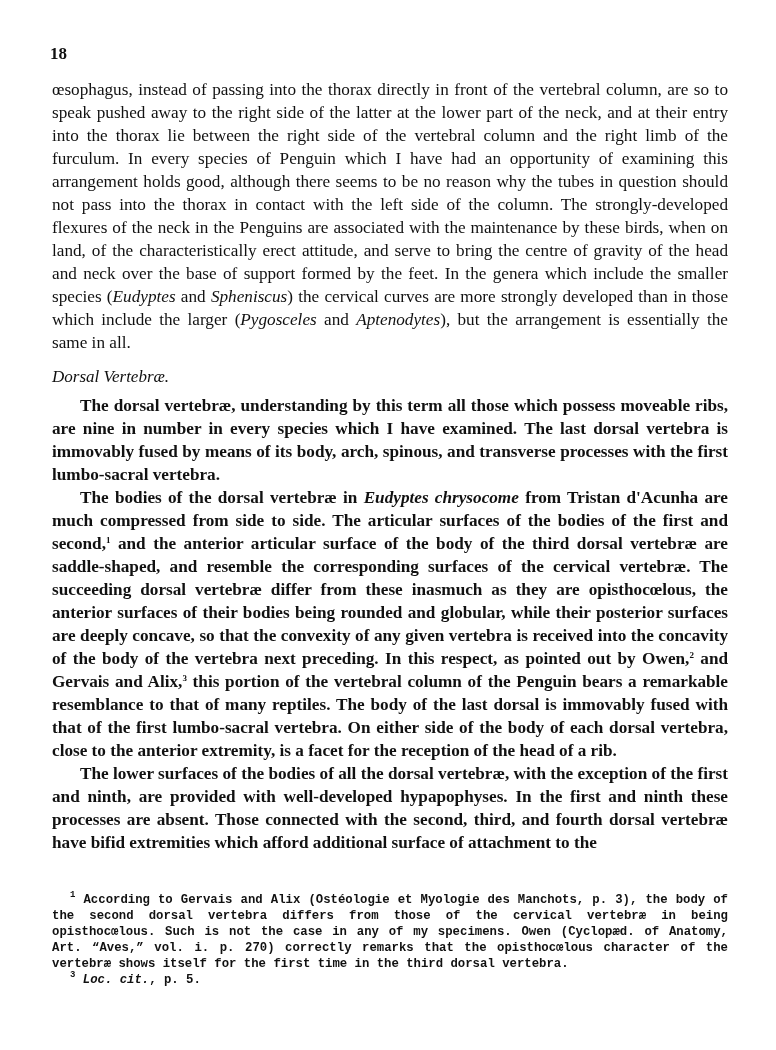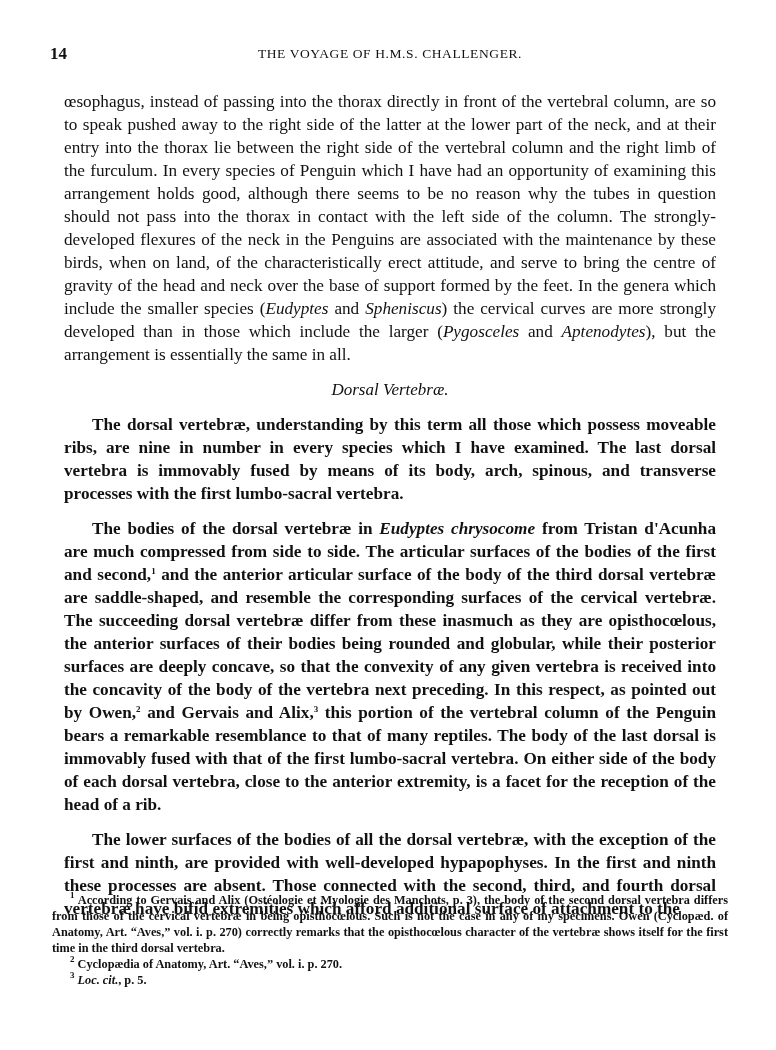--- a/index.html
+++ b/index.html
@@ -2,48 +2,46 @@
 <html><head>
 <meta charset="utf-8">
 <style>
   html, body { margin: 0; padding: 0; background: #ffffff; }
   body { width: 776px; height: 1050px; position: relative; overflow: hidden; color: #111; }
   .page { position: absolute; left: 52px; top: 0; width: 676px; font-family: "Liberation Serif", "DejaVu Serif", serif; }
   .header { position: absolute; top: 44px; left: 0; width: 676px; height: 20px; font-size: 14.5px; }
   .pageno { position: absolute; left: -2px; top: 0; font-weight: bold; font-size: 17px; }
   .running-title { position: absolute; left: 0; right: 0; text-align: center; top: 2px; letter-spacing: 0.6px; font-size: 13.5px; }
   .body { position: absolute; top: 78px; left: 0; width: 676px; font-size: 17.2px; line-height: 23px; text-align: justify; }
-  .body p { margin: 12px; }
+  .body p { margin: 0; }
   .indent { text-indent: 28px; font-weight: bold; }
-  .section-title { text-align: center; font-style: italic; margin: 11px 0 6px 0 !important; font-size: 17px; }
+  .section-title { text-align: left; font-style: italic; margin: 11px 0 6px 0 !important; font-size: 17px; }
   sup { font-size: 9px; line-height: 0; vertical-align: 6px; }
   i { font-style: italic; }
   .footnotes { position: absolute; top: 892px; left: 0; width: 676px; font-size: 12.3px; line-height: 16px; text-align: justify; font-weight: bold; }
   .footnotes p { margin: 0; }
-  .fn { text-indent: 18px; }
+  .fn { text-indent: 18px; font-family: Liberation Mono, monospace; }
 </style>
 </head>
 <body>
 
 <div class="page">
   <div class="header">
-    <span class="pageno">14</span>
-    <div class="running-title">THE VOYAGE OF H.M.S. CHALLENGER.</div>
+    <span class="pageno">18</span>
   </div>
 
   <div class="body">
     <p><span>œsophagus, instead of passing into the thorax directly in front of the vertebral column, are so to speak pushed away to the right side of the latter at the lower part of the neck, and at their entry into the thorax lie between the right side of the vertebral column and the right limb of the furculum. In every species of Penguin which I have had an opportunity of examining this arrangement holds good, although there seems to be no reason why the tubes in question should not pass into the thorax in contact with the left side of the column. The strongly-developed flexures of the neck in the Penguins are associated with the maintenance by these birds, when on land, of the characteristically erect attitude, and serve to bring the centre of gravity of the head and neck over the base of support formed by the feet. In the genera which include the smaller species (</span><i>Eudyptes</i><span> and </span><i>Spheniscus</i><span>) the cervical curves are more strongly developed than in those which include the larger (</span><i>Pygosceles</i><span> and </span><i>Aptenodytes</i><span>), but the arrangement is essentially the same in all.</span></p>
 
     <p class="section-title">Dorsal Vertebræ.</p>
 
     <p class="indent">The dorsal vertebræ, understanding by this term all those which possess moveable ribs, are nine in number in every species which I have examined. The last dorsal vertebra is immovably fused by means of its body, arch, spinous, and transverse processes with the first lumbo-sacral vertebra.</p>
 
     <p class="indent"><span>The bodies of the dorsal vertebræ in </span><i>Eudyptes chrysocome</i><span> from Tristan d'Acunha are much compressed from side to side. The articular surfaces of the bodies of the first and second,</span><sup>1</sup><span> and the anterior articular surface of the body of the third dorsal vertebræ are saddle-shaped, and resemble the corresponding surfaces of the cervical vertebræ. The succeeding dorsal vertebræ differ from these inasmuch as they are opisthocœlous, the anterior surfaces of their bodies being rounded and globular, while their posterior surfaces are deeply concave, so that the convexity of any given vertebra is received into the concavity of the body of the vertebra next preceding. In this respect, as pointed out by Owen,</span><sup>2</sup><span> and Gervais and Alix,</span><sup>3</sup><span> this portion of the vertebral column of the Penguin bears a remarkable resemblance to that of many reptiles. The body of the last dorsal is immovably fused with that of the first lumbo-sacral vertebra. On either side of the body of each dorsal vertebra, close to the anterior extremity, is a facet for the reception of the head of a rib.</span></p>
 
     <p class="indent">The lower surfaces of the bodies of all the dorsal vertebræ, with the exception of the first and ninth, are provided with well-developed hypapophyses. In the first and ninth these processes are absent. Those connected with the second, third, and fourth dorsal vertebræ have bifid extremities which afford additional surface of attachment to the</p>
   </div>
 
   <div class="footnotes">
     <p class="fn"><sup>1</sup><span> According to Gervais and Alix (Ostéologie et Myologie des Manchots, p. 3), the body of the second dorsal vertebra differs from those of the cervical vertebræ in being opisthocœlous. Such is not the case in any of my specimens. Owen (Cyclopæd. of Anatomy, Art. “Aves,” vol. i. p. 270) correctly remarks that the opisthocœlous character of the vertebræ shows itself for the first time in the third dorsal vertebra.</span></p>
-    <p class="fn"><sup>2</sup><span> Cyclopædia of Anatomy, Art. “Aves,” vol. i. p. 270.</span></p>
     <p class="fn"><sup>3</sup> <i>Loc. cit.</i><span>, p. 5.</span></p>
   </div>
 </div>
 
 </body></html>

